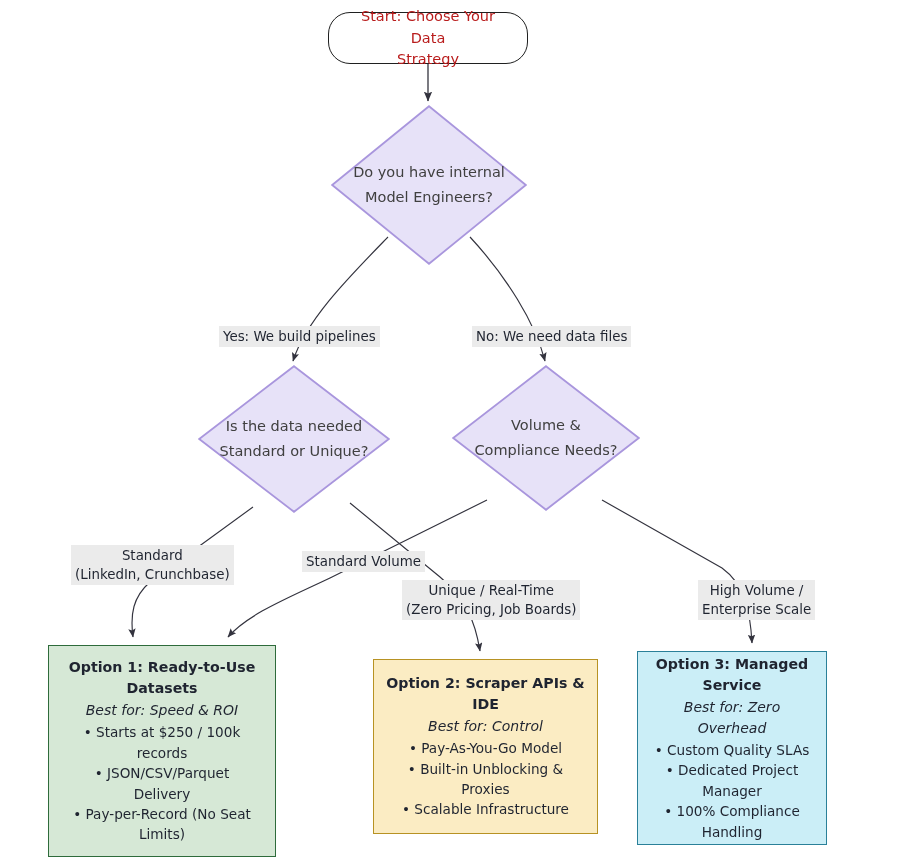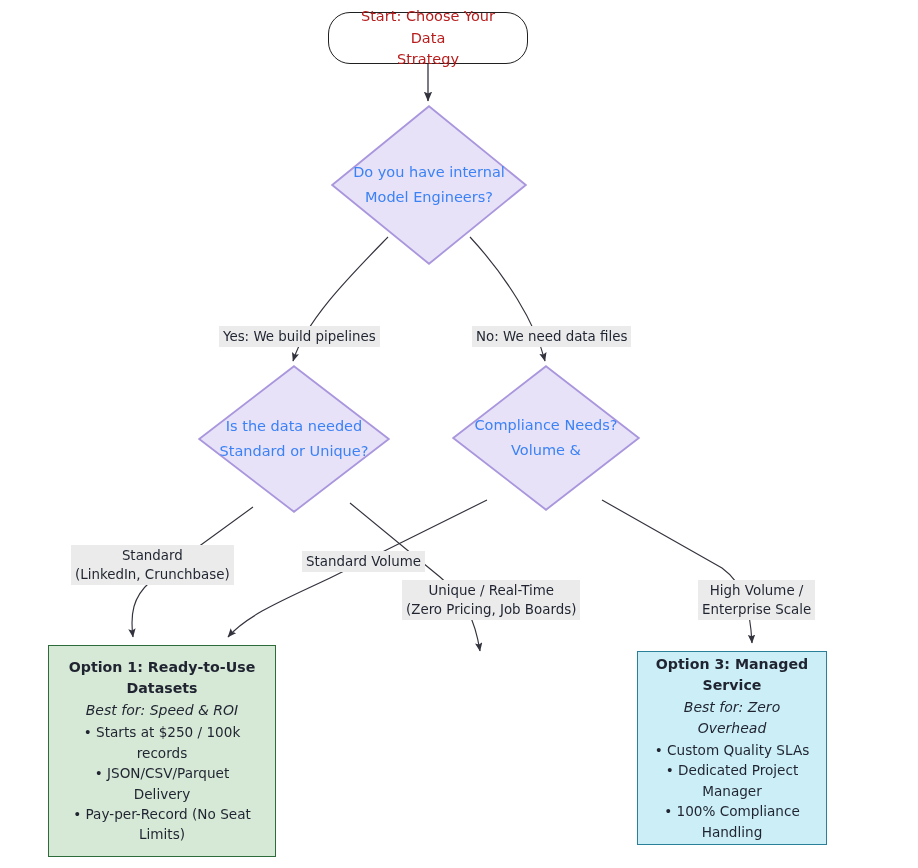--- a/index.html
+++ b/index.html
@@ -52,21 +52,21 @@
   .node-decision .diamond-shape {
     position: absolute;
     left: 0; top: 0;
     width: 100%;
     height: 100%;
   }
   .node-decision .diamond-label {
     position: relative;
     z-index: 2;
     text-align: center;
-    color: #3b82f6;
+    color: #404040;
     font-size: 14.5px;
     line-height: 1.75;
     width: 86%;
   }
 
   
   .node-box {
     position: absolute;
     box-sizing: border-box;
     display: flex;
@@ -161,22 +161,22 @@
       <div>Is the data needed</div>
       <div>Standard or Unique?</div>
     </div>
   </div>
 
   <div class="node-decision" style="left:452px; top:365px; width:188px; height:146px;">
     <svg class="diamond-shape" viewBox="0 0 188 146" preserveAspectRatio="none">
       <polygon points="94,1.2 186.8,73 94,144.8 1.2,73" fill="#e7e2f8" stroke="#a996dd" stroke-width="1.8"></polygon>
     </svg>
     <div class="diamond-label">
+      <div>Volume &amp;</div>
       <div>Compliance Needs?</div>
-      <div>Volume &amp;</div>
     </div>
   </div>
 
   <div class="edge-label" style="left:219px; top:326px;">
     <div>Yes: We build pipelines</div>
   </div>
 
   <div class="edge-label" style="left:472px; top:326px;">
     <div>No: We need data files</div>
   </div>
@@ -207,20 +207,31 @@
     </div>
     <div class="box-sub">Best for: Speed &amp; ROI</div>
     <div class="box-item">• Starts at $250 / 100k</div>
     <div class="box-item">records</div>
     <div class="box-item">• JSON/CSV/Parquet</div>
     <div class="box-item">Delivery</div>
     <div class="box-item">• Pay-per-Record (No Seat</div>
     <div class="box-item">Limits)</div>
   </div>
 
+  <div class="node-box" style="left:373px; top:659px; width:225px; height:175px; background:#fbecc3; border-color:#b79223;">
+    <div class="box-title">
+      <div>Option 2: Scraper APIs &amp;</div>
+      <div>IDE</div>
+    </div>
+    <div class="box-sub">Best for: Control</div>
+    <div class="box-item">• Pay-As-You-Go Model</div>
+    <div class="box-item">• Built-in Unblocking &amp;</div>
+    <div class="box-item">Proxies</div>
+    <div class="box-item">• Scalable Infrastructure</div>
+  </div>
 
   <div class="node-box" style="left:637px; top:651px; width:190px; height:194px; background:#cbeef7; border-color:#2a8099;">
     <div class="box-title">
       <div>Option 3: Managed</div>
       <div>Service</div>
     </div>
     <div class="box-sub">Best for: Zero Overhead</div>
     <div class="box-item">• Custom Quality SLAs</div>
     <div class="box-item">• Dedicated Project</div>
     <div class="box-item">Manager</div>

